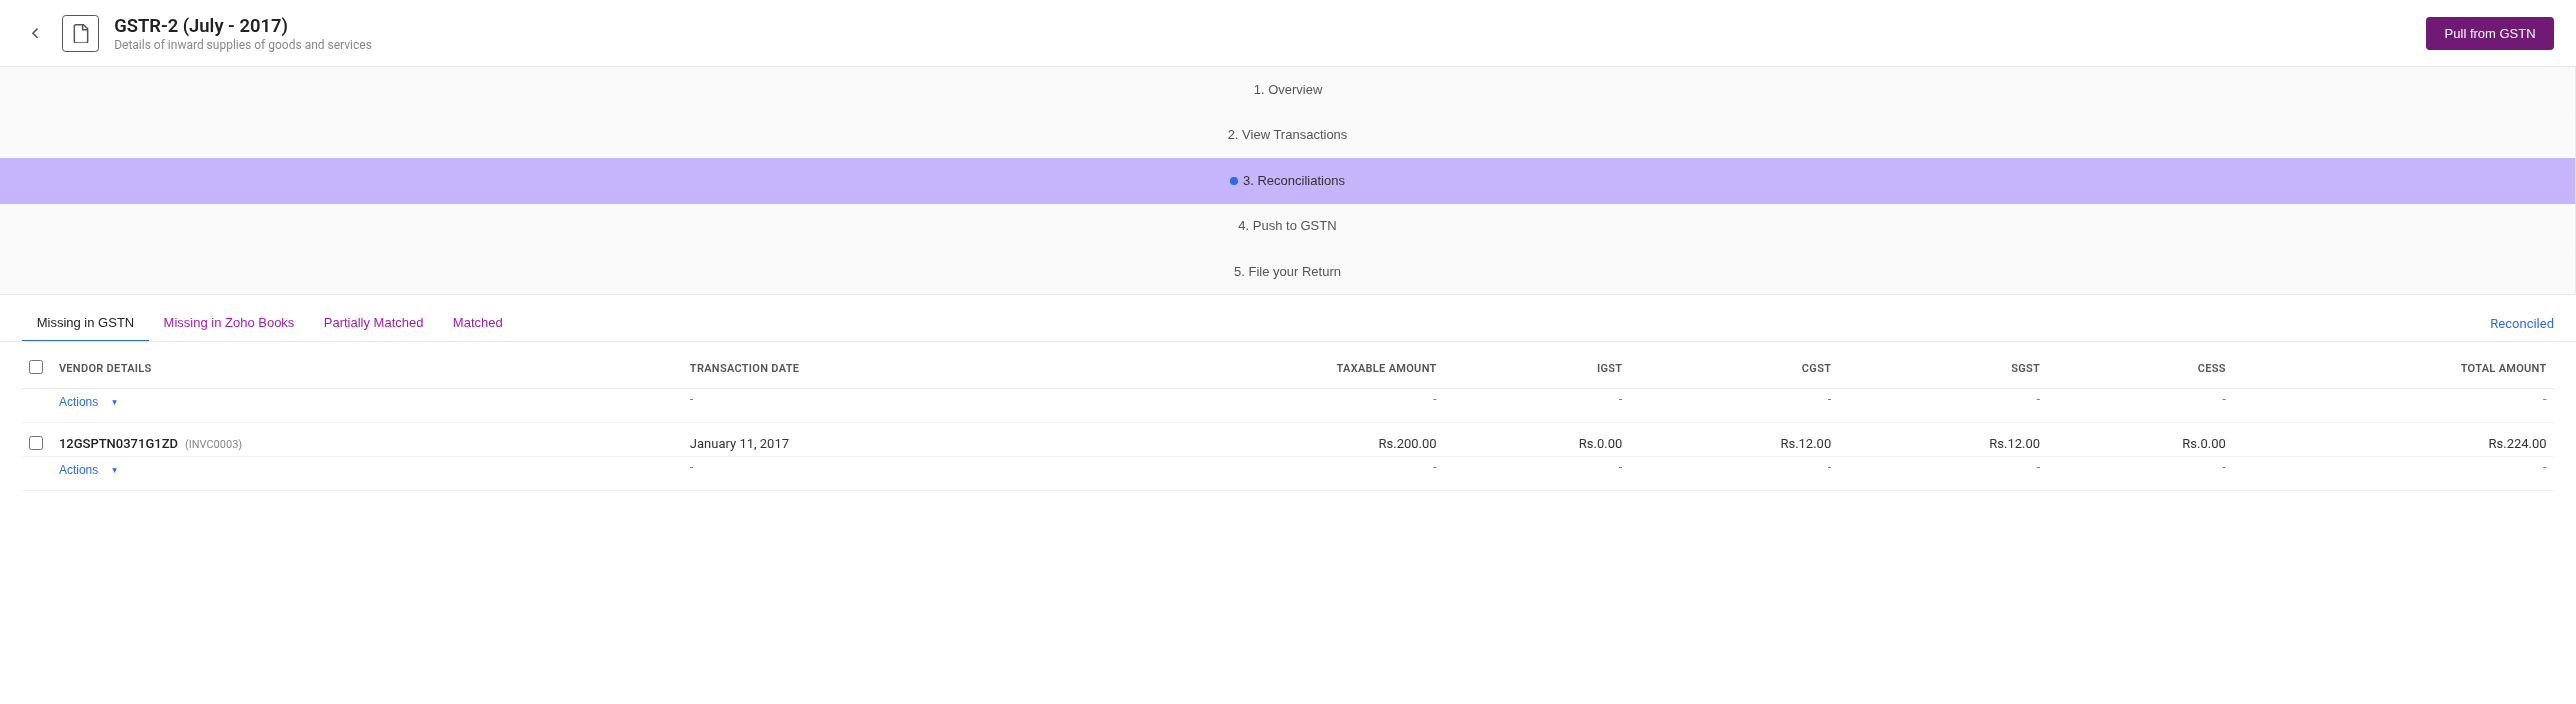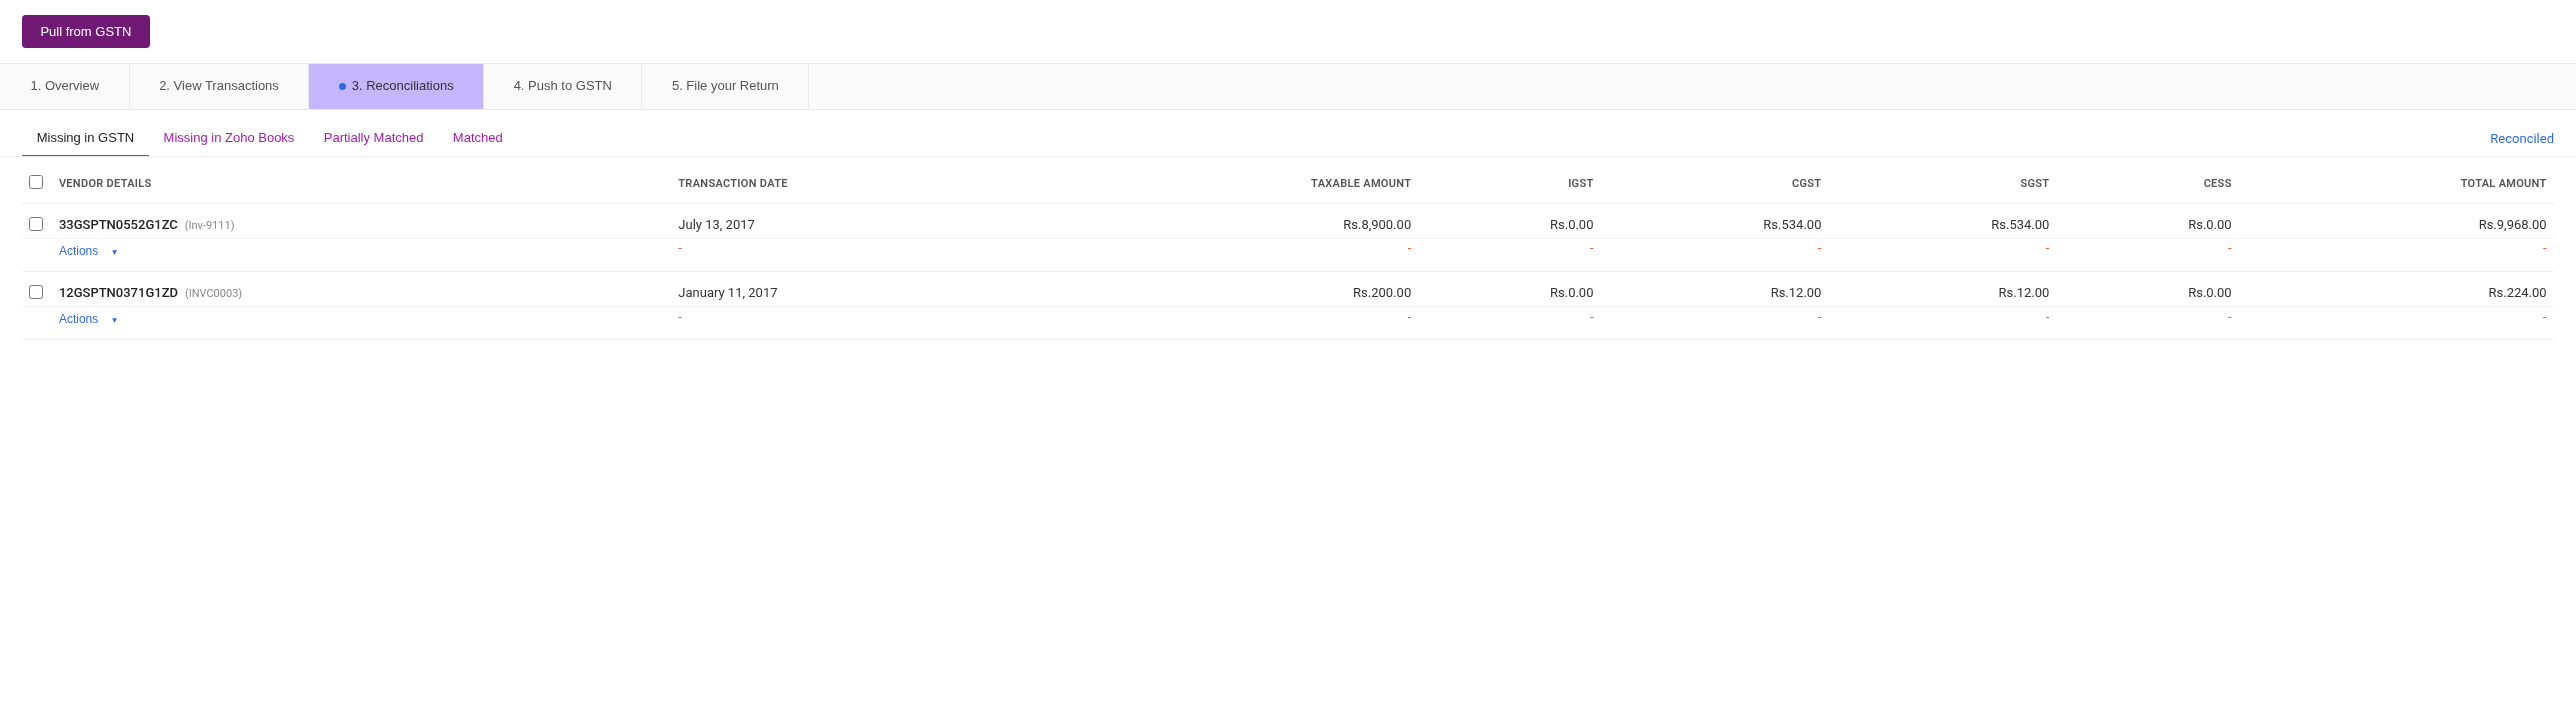--- a/index.html
+++ b/index.html
@@ -29,20 +29,21 @@
     .pull-btn {
       background: #701a75; color: #fff; border: none; border-radius: 3.7px;
       padding: 9.2px 18.4px; font-size: 13px; font-weight: 500; cursor: pointer;
     }
 
     
     .tabs {
       display: flex;
       border-bottom: 0.9px solid #e8e8e8;
       background: #fafafa;
+      flex-direction: column;
     }
     .tab {
       padding: 14.7px 29.5px; font-size: 13px; color: #555; cursor: pointer;
       border-right: 0.9px solid #e8e8e8; border-bottom: 1.8px solid transparent;
       background: none; border-top: none; border-left: none;
       white-space: nowrap;
     }
     .tab:first-child { border-left: 0.9px solid transparent; }
     .tab.active { background: #c4b5fd; color: #333; font-weight: 500; }
     .tab .dot { display: inline-block; width: 7.4px; height: 7.4px; border-radius: 50%; background: #2d6be4; margin-right: 5.5px; }
@@ -93,20 +94,37 @@
     .dash { color: #e05a2b; font-size: 13px; }
     input[type="checkbox"] { width: 14px; height: 14px; cursor: pointer; }
 
     .row-main td { padding-top: 13px; padding-bottom: 3.7px; }
     .row-actions td { padding-top: 1.8px; padding-bottom: 13px; }
   </style>
 </head>
 <body>
 
 <div class="header">
+  <div class="header-left">
+    <button class="back-btn">
+      <svg viewBox="0 0 24 24" fill="none" stroke="currentColor" stroke-width="2">
+        <polyline points="15 18 9 12 15 6"></polyline>
+      </svg>
+    </button>
+    <div class="header-icon">
+      <svg width="20" height="20" viewBox="0 0 24 24" fill="none" stroke="#555" stroke-width="1.8">
+        <path d="M6 2h9l5 5v15a2 2 0 01-2 2H6a2 2 0 01-2-2V4a2 2 0 012-2z"></path>
+        <polyline points="14 2 14 8 20 8"></polyline>
+      </svg>
+    </div>
+    <div class="header-title">
+      <h1>GSTR-2 (July - 2017)</h1>
+      <p>Details of inward supplies of goods and services</p>
+    </div>
+  </div>
   <button class="pull-btn">Pull from GSTN</button>
 </div>
 
 <div class="tabs">
   <button class="tab">1. Overview</button>
   <button class="tab">2. View Transactions</button>
   <button class="tab active">
     <span class="dot"></span><span>3. Reconciliations</span>
   </button>
   <button class="tab">4. Push to GSTN</button>
@@ -135,36 +153,20 @@
         <th class="right">Taxable Amount</th>
         <th class="right">IGST</th>
         <th class="right">CGST</th>
         <th class="right">SGST</th>
         <th class="right">CESS</th>
         <th class="right">Total Amount</th>
       </tr>
     </thead>
     <tbody>
 
-      <tr class="row-main">
-        <td>
-          <input type="checkbox" style="">
-        </td>
-        <td>
-          <span class="vendor-id">33GSPTN0552G1ZC</span>
-          <span class="vendor-inv">(<span>Inv-9111</span>)</span>
-        </td>
-        <td>July 13, 2017</td>
-        <td class="right">Rs.8,900.00</td>
-        <td class="right">Rs.0.00</td>
-        <td class="right">Rs.534.00</td>
-        <td class="right">Rs.534.00</td>
-        <td class="right">Rs.0.00</td>
-        <td class="right">Rs.9,968.00</td>
-      </tr>
 
       <tr class="row-actions">
         <td></td>
         <td>
           <button class="actions-link">
             <span>Actions</span>
             <span class="caret">▾</span>
           </button>
         </td>
         <td><span class="dash">-</span></td>

